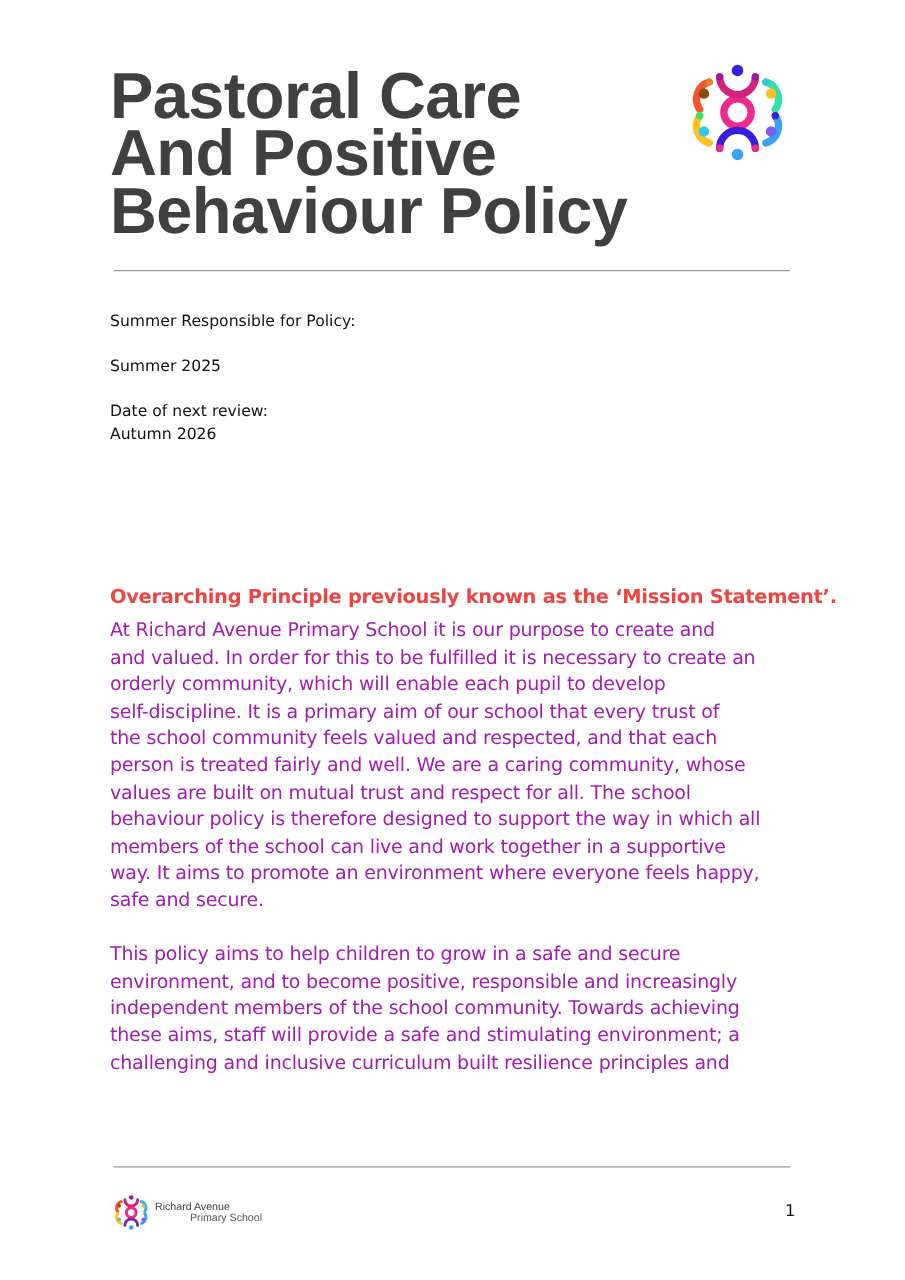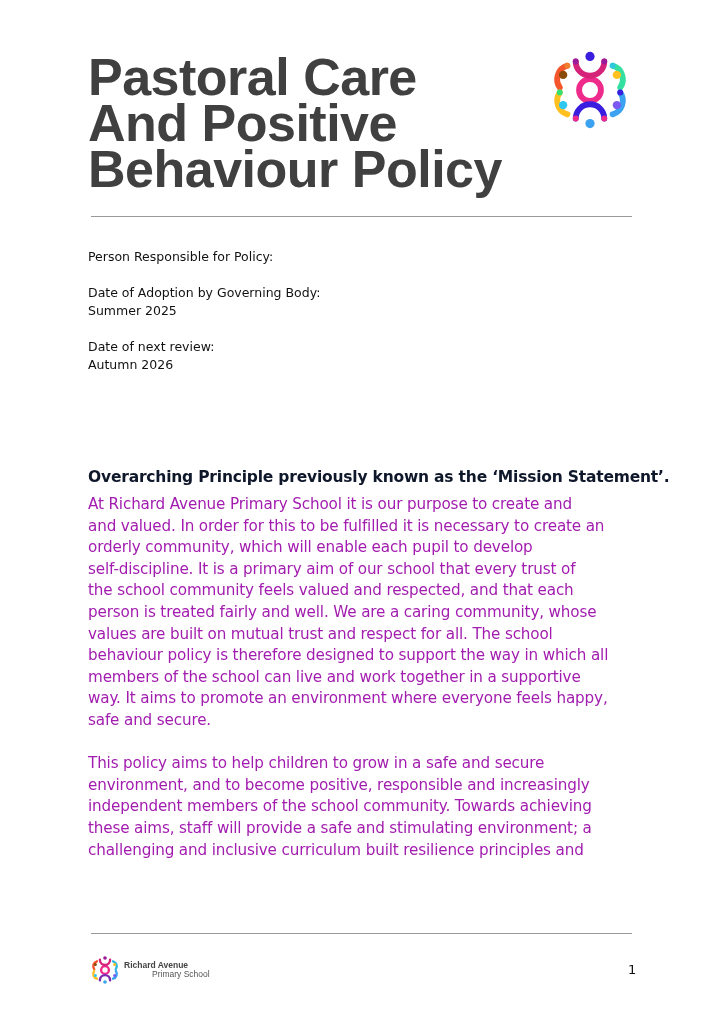--- a/index.html
+++ b/index.html
@@ -6,28 +6,28 @@
   body { width: 724px; height: 1024px; position: relative; overflow: hidden; font-family: "Liberation Sans", sans-serif; color: #1a1a1a; }
   .title { position: absolute; left: 88px; top: 54px; width: 460px; font-family: "Liberation Sans", sans-serif; font-weight: bold; color: #404040; font-size: 52px; line-height: 46px; letter-spacing: -0.5px; margin: 0; }
   .title span { display: block; }
   .logo { position: absolute; left: 548px; top: 48px; width: 84px; height: 84px; }
   .rule { position: absolute; left: 91px; width: 541px; height: 1px; background: #9a9a9a; }
   .rule.top { top: 216px; }
   .rule.bottom { top: 933px; }
   .meta { position: absolute; left: 88px; top: 248px; font-family: "DejaVu Sans", sans-serif; font-size: 12.5px; line-height: 18px; color: #111; }
   .meta .group { margin-bottom: 18px; }
   .meta p { margin: 0; }
-  .section-heading { position: absolute; left: 88px; top: 468px; font-family: "DejaVu Sans", sans-serif; font-size: 15.5px; color: #0f172a; margin: 0; white-space: nowrap; letter-spacing: -0.2px; }
+  .section-heading { position: absolute; left: 88px; top: 468px; font-family: "DejaVu Sans", sans-serif; font-size: 15.5px; color: #ef4444; margin: 0; white-space: nowrap; letter-spacing: -0.2px; }
   .body-text { position: absolute; left: 88px; top: 494px; width: 560px; font-family: "DejaVu Sans", sans-serif; font-size: 15.2px; line-height: 21.6px; color: #a21caf; letter-spacing: -0.15px; }
   .body-text p { margin: 0 0 21.6px 0; }
   .body-text .line { display: block; white-space: nowrap; }
   .footer-logo { position: absolute; left: 90px; top: 955px; display: flex; align-items: center; }
   .footer-logo svg { width: 30px; height: 30px; }
   .footer-name { margin-left: 4px; font-family: "Liberation Sans", sans-serif; font-size: 8.5px; line-height: 9px; color: #555; }
-  .footer-name .l1 { font-weight: bold; color: #444; display: block; }
+  .footer-name .l1 { font-weight: normal; color: #444; display: block; }
   .footer-name .l2 { display: block; padding-left: 28px; }
   .page-number { position: absolute; left: 628px; top: 962px; font-family: "DejaVu Sans", sans-serif; font-size: 13px; color: #111; }
 </style>
 </head>
 <body>
 
 <h1 class="title">
   <span>Pastoral Care</span>
   <span>And Positive</span>
   <span>Behaviour Policy</span>
@@ -63,24 +63,23 @@
     <path d="M86 53 A17 17 0 0 1 77 79" fill="none" stroke="#3aa2f0" stroke-width="7" stroke-linecap="round"></path>
     <circle cx="82" cy="68" r="5" fill="#7a5af0"></circle>
     <circle cx="86" cy="53" r="3.5" fill="#3a1ee0"></circle>
   </svg>
 </div>
 
 <div class="rule top"></div>
 
 <div class="meta">
   <div class="group">
-    <p>Person Responsible for Policy:</p>
+    <p>Summer Responsible for Policy:</p>
   </div>
   <div class="group">
-    <p>Date of Adoption by Governing Body:</p>
     <p>Summer 2025</p>
   </div>
   <div class="group">
     <p>Date of next review:</p>
     <p>Autumn 2026</p>
   </div>
 </div>
 
 <h2 class="section-heading">Overarching Principle previously known as the ‘Mission Statement’.</h2>
 

